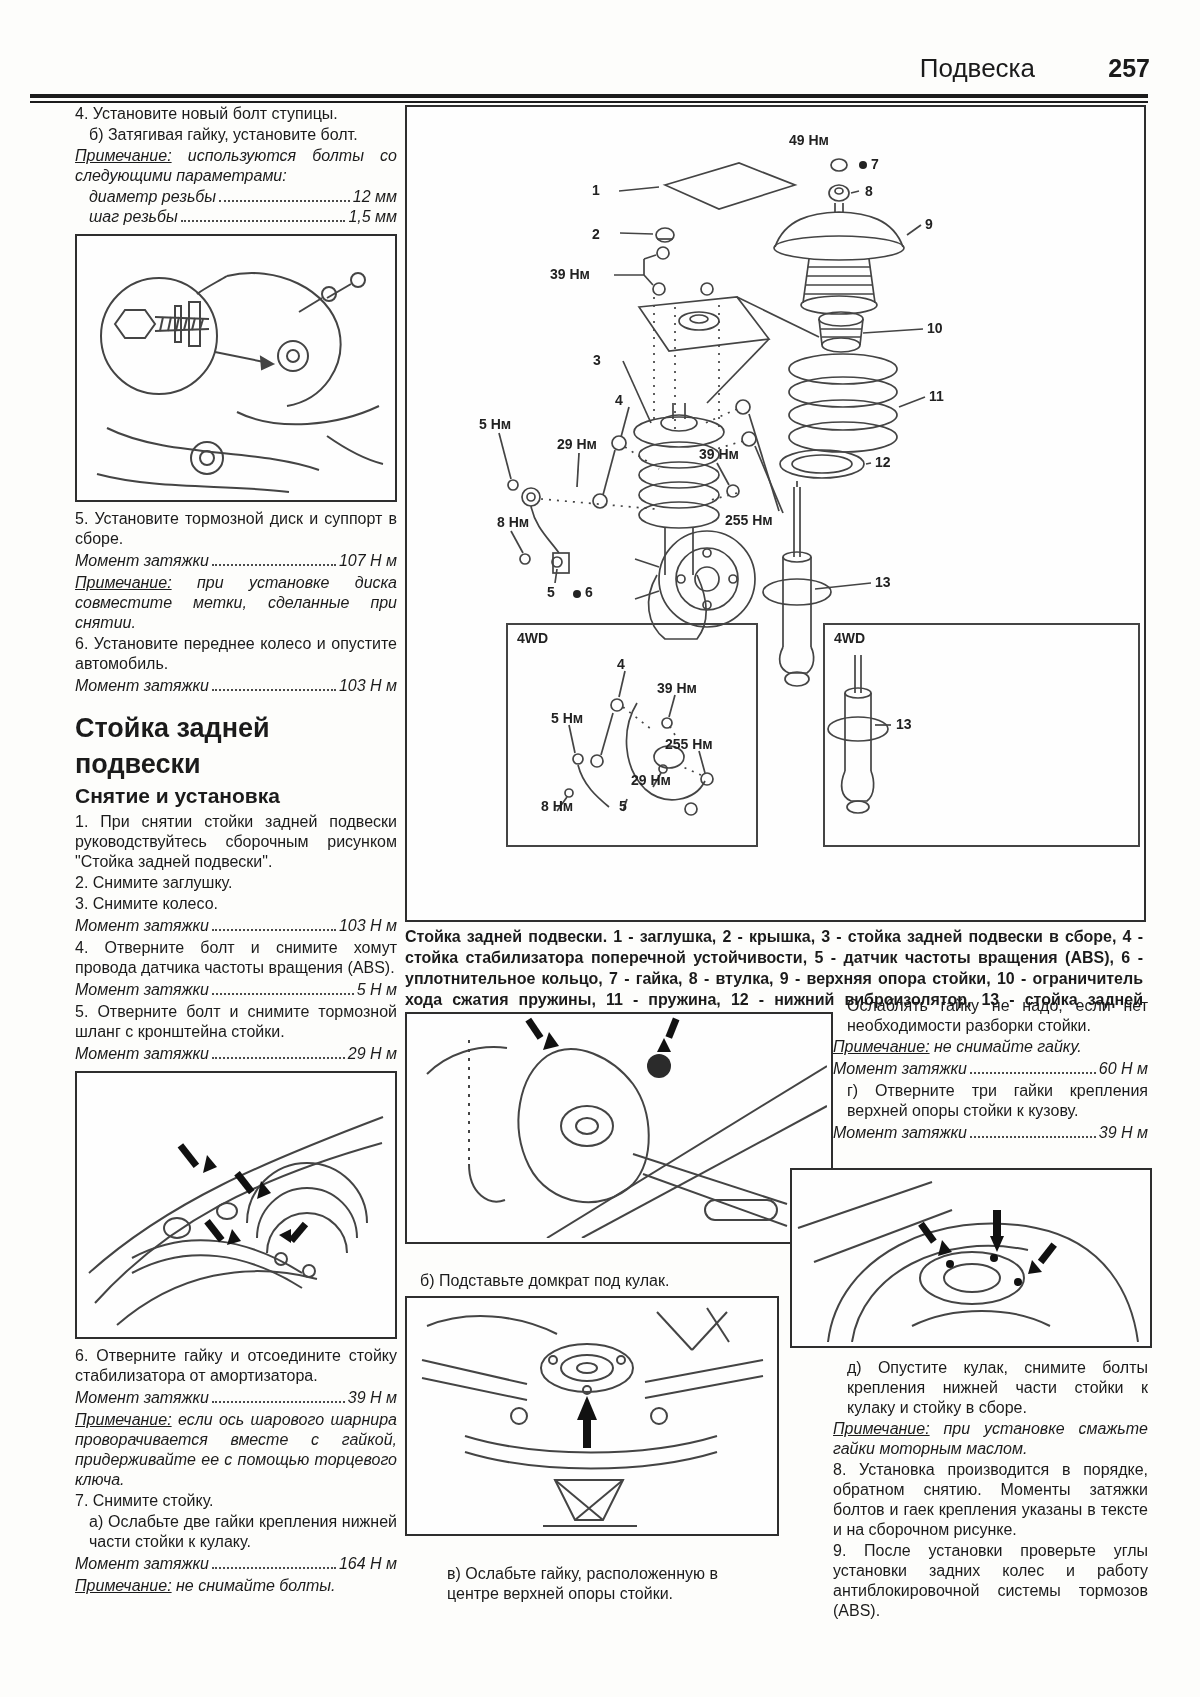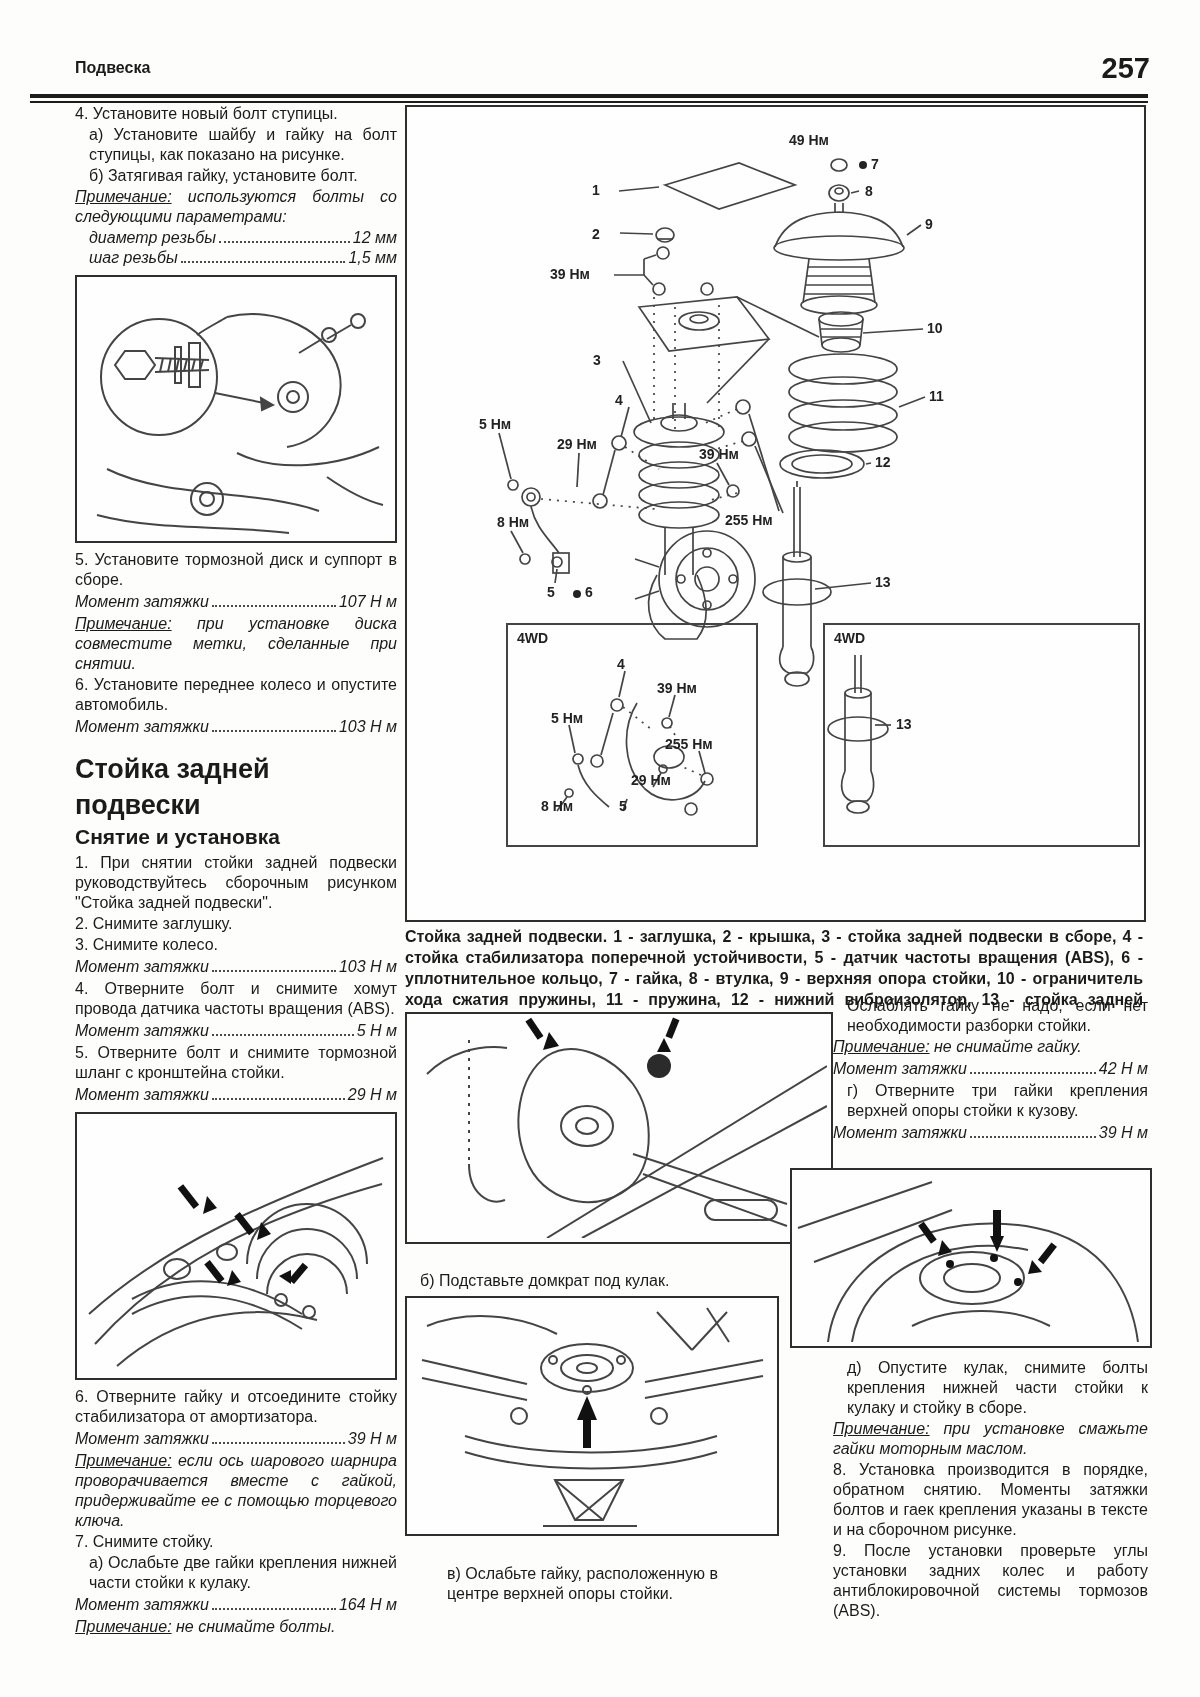--- a/index.html
+++ b/index.html
@@ -4,22 +4,22 @@
 <style>
   html,body{margin:0;padding:0;}
   body{
     width:1200px;height:1697px;position:relative;overflow:hidden;
     background:#fdfdfb;color:#1b1b1b;
     font-family:"Liberation Sans","DejaVu Sans",sans-serif;
     font-size:16px;line-height:20px;
   }
   .abs{position:absolute;}
   
-  .hdr-title{top:58px;left:75px;width:960px;text-align:left;font-size:16px;font-weight:bold;}
-  .hdr-num{top:58px;left:1060px;width:90px;text-align:right;font-size:29px;font-weight:bold;}
+  .hdr-title{top:58px;left:75px;width:960px;text-align:right;font-size:26px;font-weight:normal;}
+  .hdr-num{top:58px;left:1060px;width:90px;text-align:right;font-size:25px;font-weight:bold;}
   .hdr-rule{top:94px;left:30px;width:1118px;height:3px;border-top:4px solid #1c1c1c;border-bottom:2px solid #1c1c1c;}
   
   .col{position:absolute;}
   p{margin:0 0 1px 0;text-align:justify;}
   .ind{padding-left:14px;}
   .note{font-style:italic;}
   .note .nl{text-decoration:underline;}
   .torque{display:flex;align-items:baseline;font-style:italic;margin:2px 0;justify-content:space-between;}
   .torque .dots{flex:1;border-bottom:2px dotted #4a4a4a;margin:0 3px 4px 3px;min-width:20px;}
   .torque .tv{white-space:nowrap;}
@@ -36,21 +36,20 @@
 </style>
 </head>
 <body>
 
 <div class="abs hdr-title">Подвеска</div>
 <div class="abs hdr-num">257</div>
 <div class="abs hdr-rule"></div>
 
 <div class="col" style="left:75px;top:104px;width:322px;">
   <p>4. Установите новый болт ступицы.</p>
-  <p class="ind">а) Установите шайбу и гайку на болт ступицы, как показано на рисунке.</p>
   <p class="ind">б) Затягивая гайку, установите болт.</p>
   <p class="note"><span class="nl">Примечание:</span> <span>используются болты со следующими параметрами:</span></p>
   <div class="spec">
     <span>диаметр резьбы</span>
       <span class="dots"></span>
       <span>12 мм</span>
   </div>
   <div class="spec">
     <span>шаг резьбы</span>
       <span class="dots"></span>
@@ -434,21 +433,21 @@
   </svg>
 </div>
 <div class="abs fig-cap" style="left:447px;top:1545px;width:300px;">в) Ослабьте гайку, расположенную в центре верхней опоры стойки.</div>
 
 <div class="col" style="left:833px;top:996px;width:315px;">
   <p class="ind">Ослаблять гайку не надо, если нет необходимости разборки стойки.</p>
   <p class="note"><span class="nl">Примечание:</span> <span>не снимайте гайку.</span></p>
   <div class="torque">
     <span>Момент затяжки</span>
       <span class="dots"></span>
-      <span class="tv">42 Н м</span>
+      <span class="tv">60 Н м</span>
   </div>
   <p class="ind">г) Отверните три гайки крепления верхней опоры стойки к кузову.</p>
   <div class="torque">
     <span>Момент затяжки</span>
       <span class="dots"></span>
       <span class="tv">39 Н м</span>
   </div>
 </div>
 
 <div class="abs framed" style="left:790px;top:1168px;width:358px;height:176px;">

